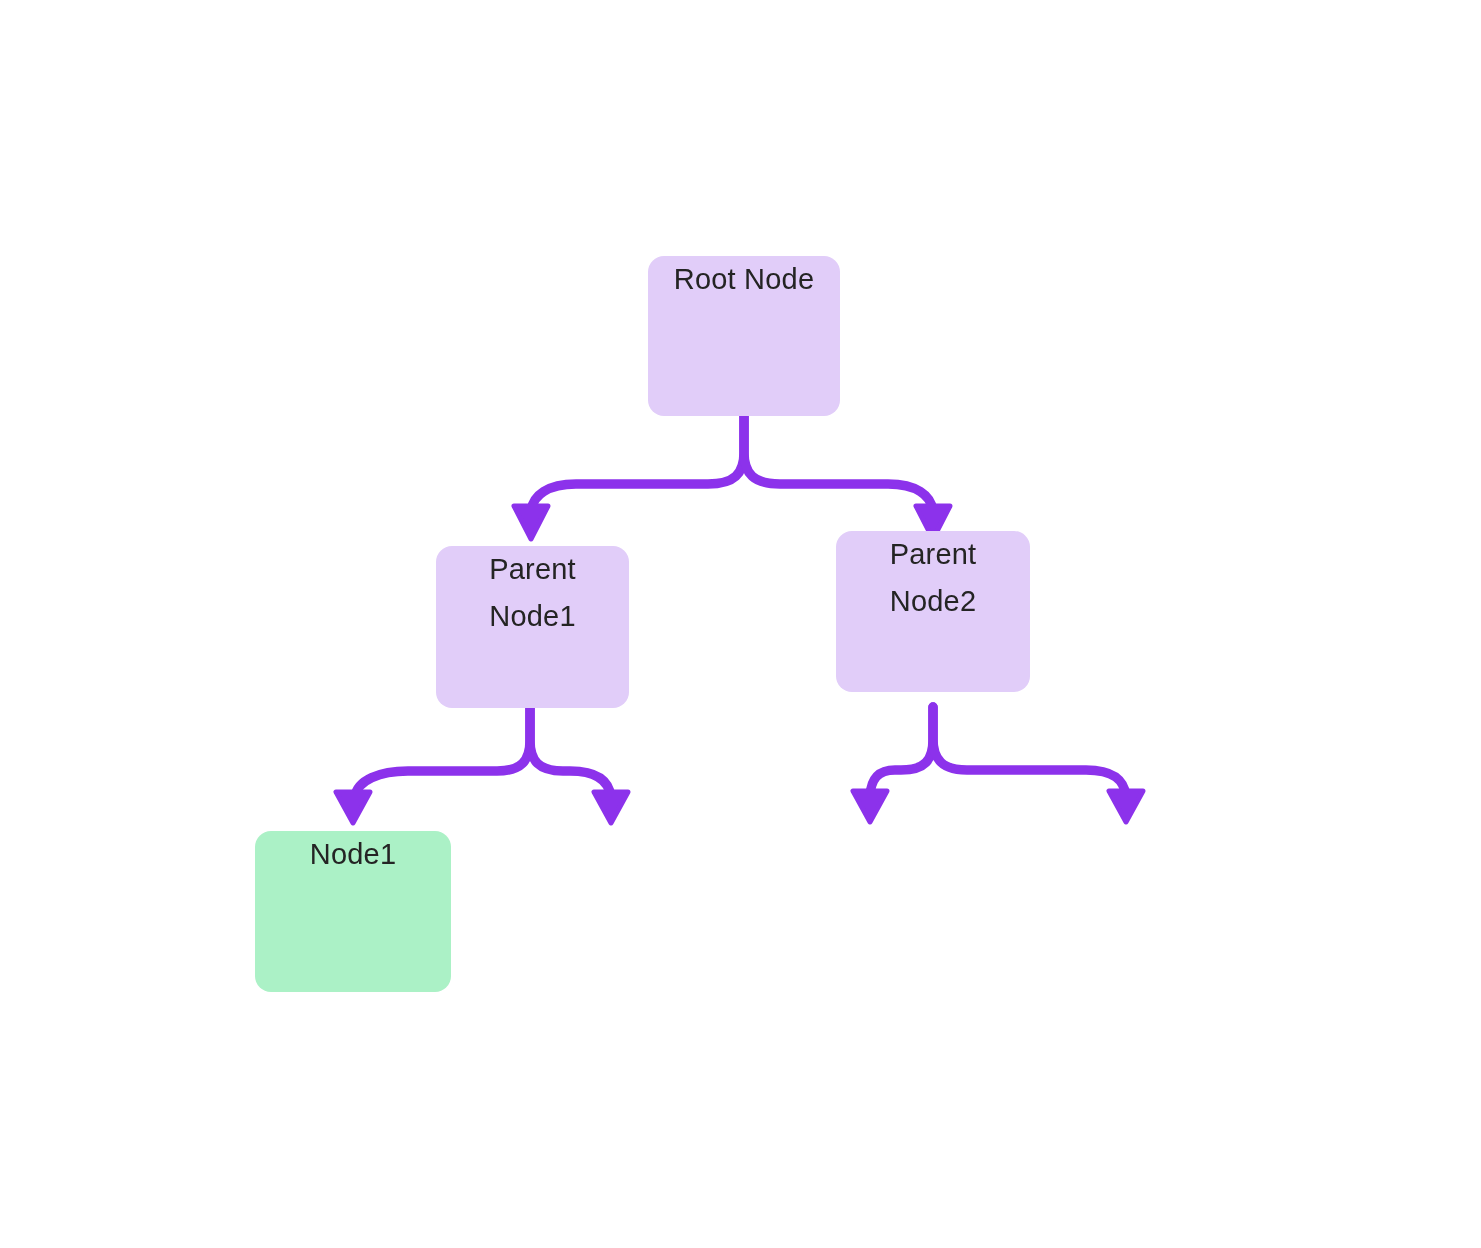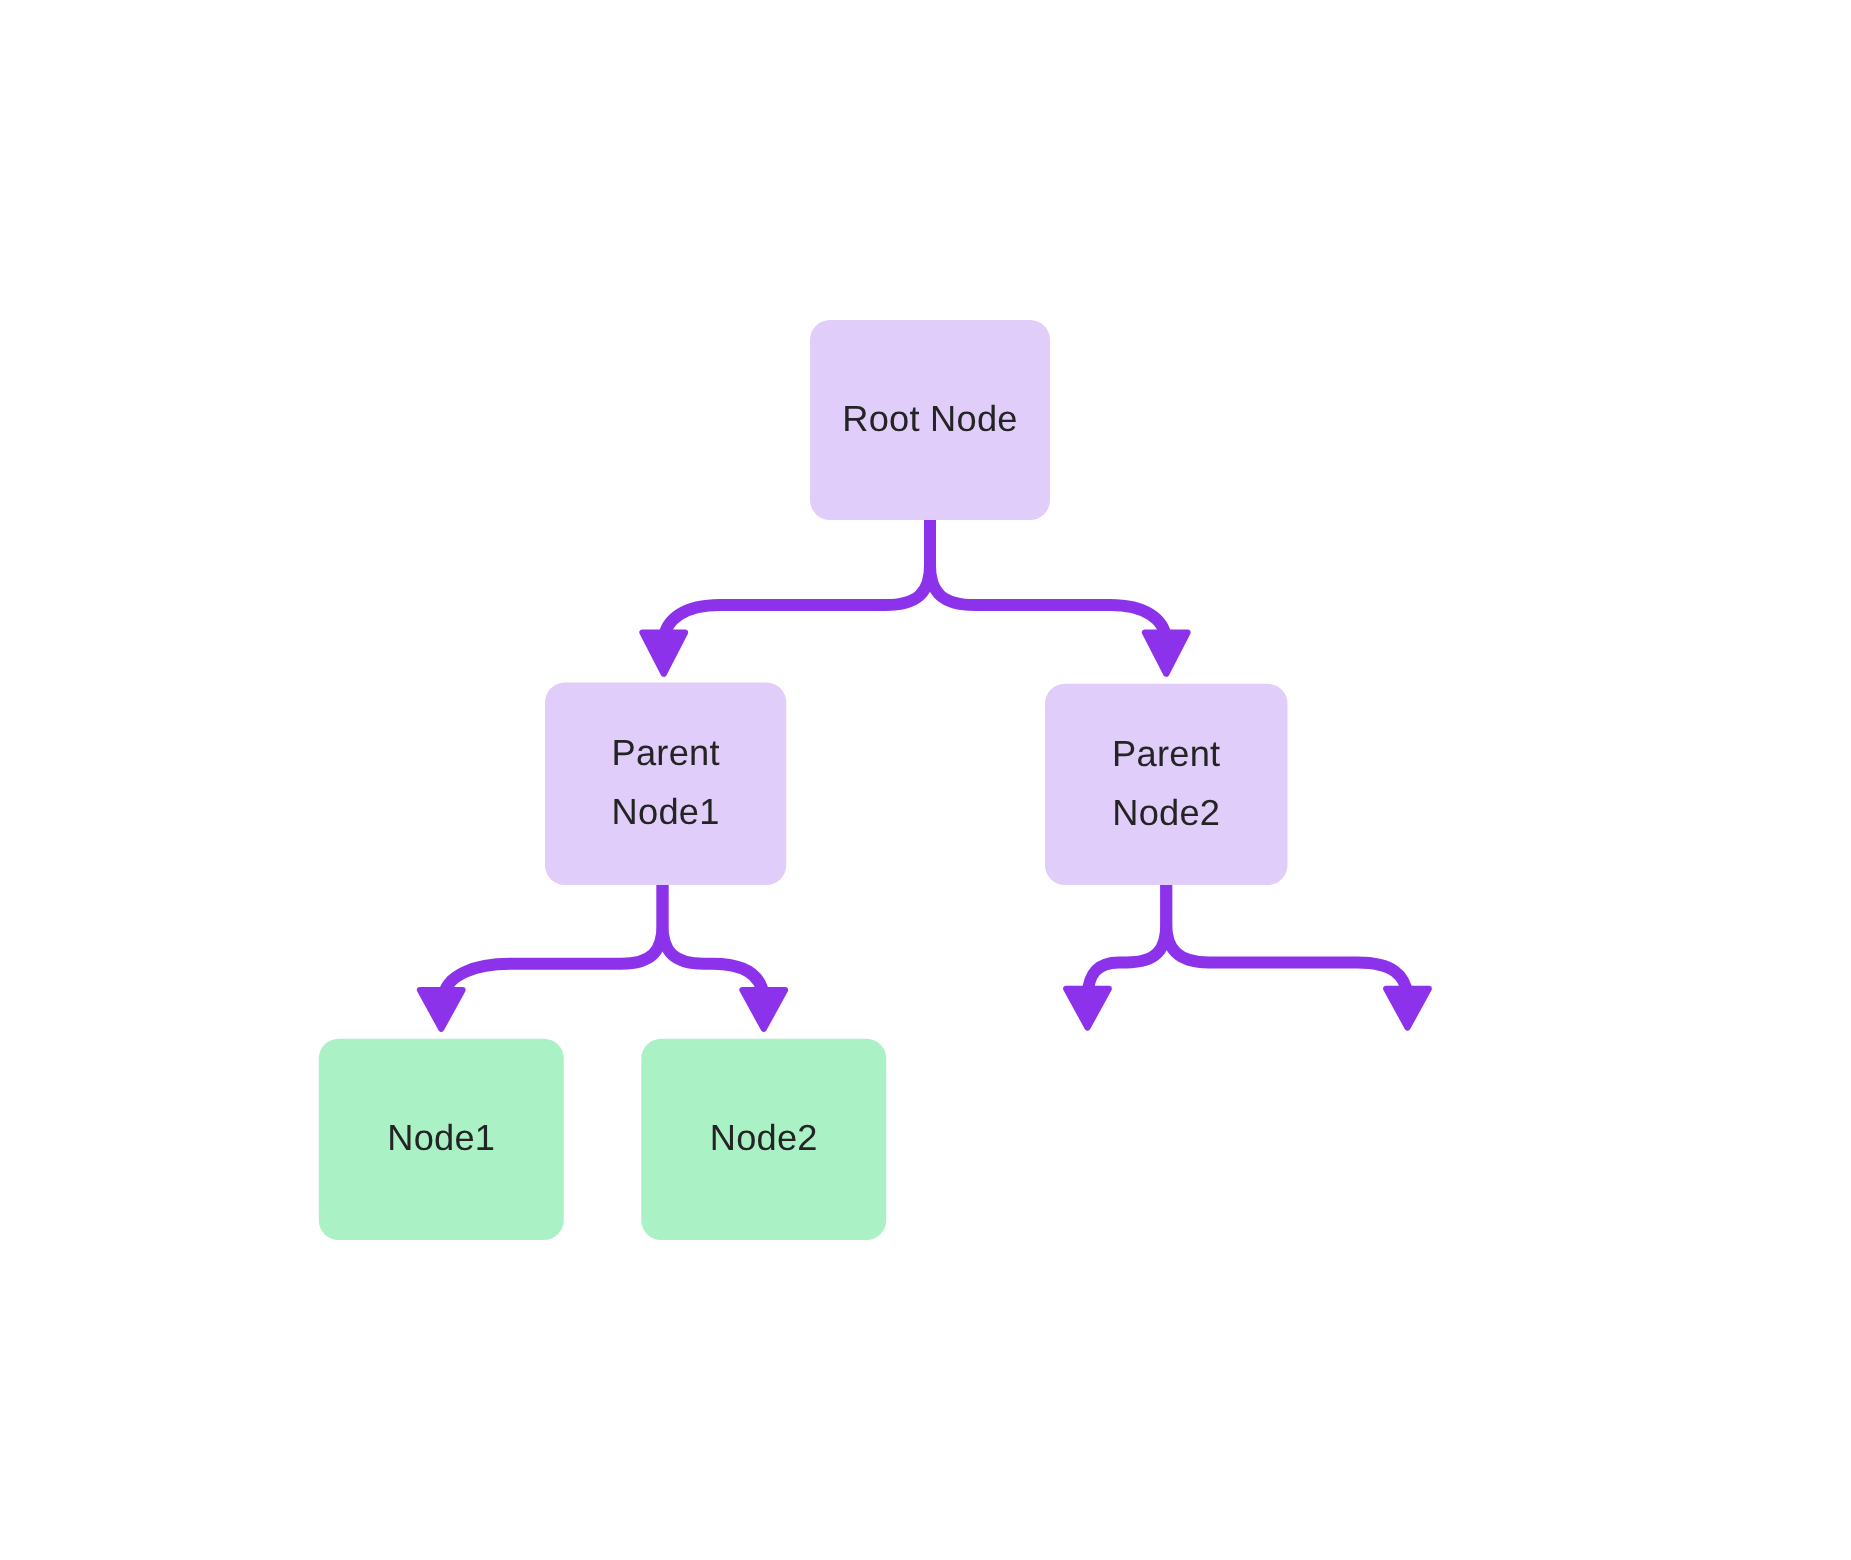--- a/index.html
+++ b/index.html
@@ -35,21 +35,21 @@
   .edge-head {
     fill: var(--edge);
     stroke: var(--edge);
     stroke-width: 5;
     stroke-linejoin: round;
   }
   .node {
     position: absolute;
     border-radius: 16px;
     display: flex;
-    align-items: center;
+    align-items: flex-start;
     justify-content: center;
     text-align: center;
     font-size: 29px;
     font-weight: 500;
     color: var(--text);
     letter-spacing: 0.2px;
   }
   .node--branch { background: var(--branch-node-fill); }
   .node--leaf   { background: var(--leaf-node-fill); }
   .node-label { display: block; line-height: 1.62; }
@@ -94,27 +94,24 @@
   </svg>
 
   <div class="node node--branch" style="left:648px; top:256px; width:192px; height:160px;">
     <span class="node-label">Root Node</span>
   </div>
 
   <div class="node node--branch" style="left:436px; top:546px; width:193px; height:162px;">
     <span class="node-label node-label--wrap">Parent Node1</span>
   </div>
 
-  <div class="node node--branch" style="left:836px; top:547px; width:194px; height:161px;">
+  <div class="node node--branch" style="left:836px; top:531px; width:194px; height:161px;">
     <span class="node-label node-label--wrap">Parent Node2</span>
   </div>
 
   <div class="node node--leaf" style="left:255px; top:831px; width:196px; height:161px;">
     <span class="node-label">Node1</span>
   </div>
 
-  <div class="node node--leaf" style="left:513px; top:831px; width:196px; height:161px;">
-    <span class="node-label">Node2</span>
-  </div>
 
 
 
 </div>
 
 </body></html>

